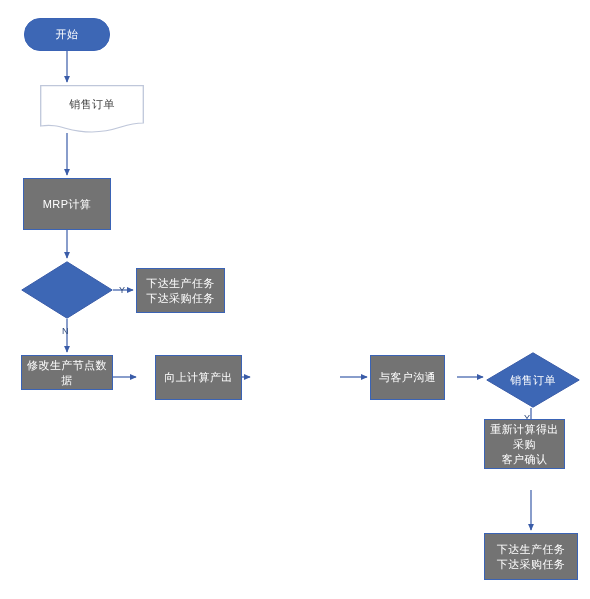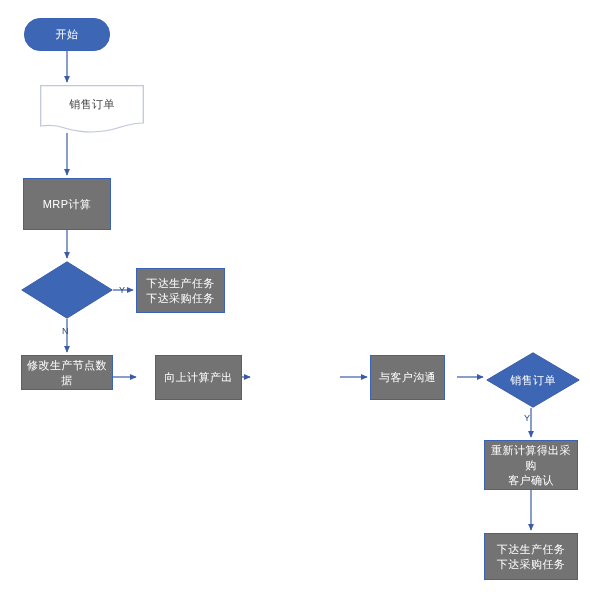--- a/index.html
+++ b/index.html
@@ -174,21 +174,21 @@
     <span class="label">与客户沟通</span>
   </div>
 
   <div class="node dec" style="left:486px; top:352px; width:94px; height:56px;">
     <svg viewBox="0 0 94 56" preserveAspectRatio="none">
       <path d="M47,0.8 L93.2,28 L47,55.2 L0.8,28 Z" fill="#3D67B5" stroke="#3A5CA8" stroke-width="1"></path>
     </svg>
     <span class="label">销售订单</span>
   </div>
 
-  <div class="node proc" style="left:484px; top:440px; width:94px; height:50px;">
+  <div class="node proc" style="left:484px; top:419px; width:81px; height:50px;">
     <span class="label">
       <span>重新计算得出采购</span><br>
       <span>客户确认</span>
     </span>
   </div>
 
   <div class="node proc" style="left:484px; top:533px; width:94px; height:47px;">
     <span class="label">
       <span>下达生产任务</span><br>
       <span>下达采购任务</span>

